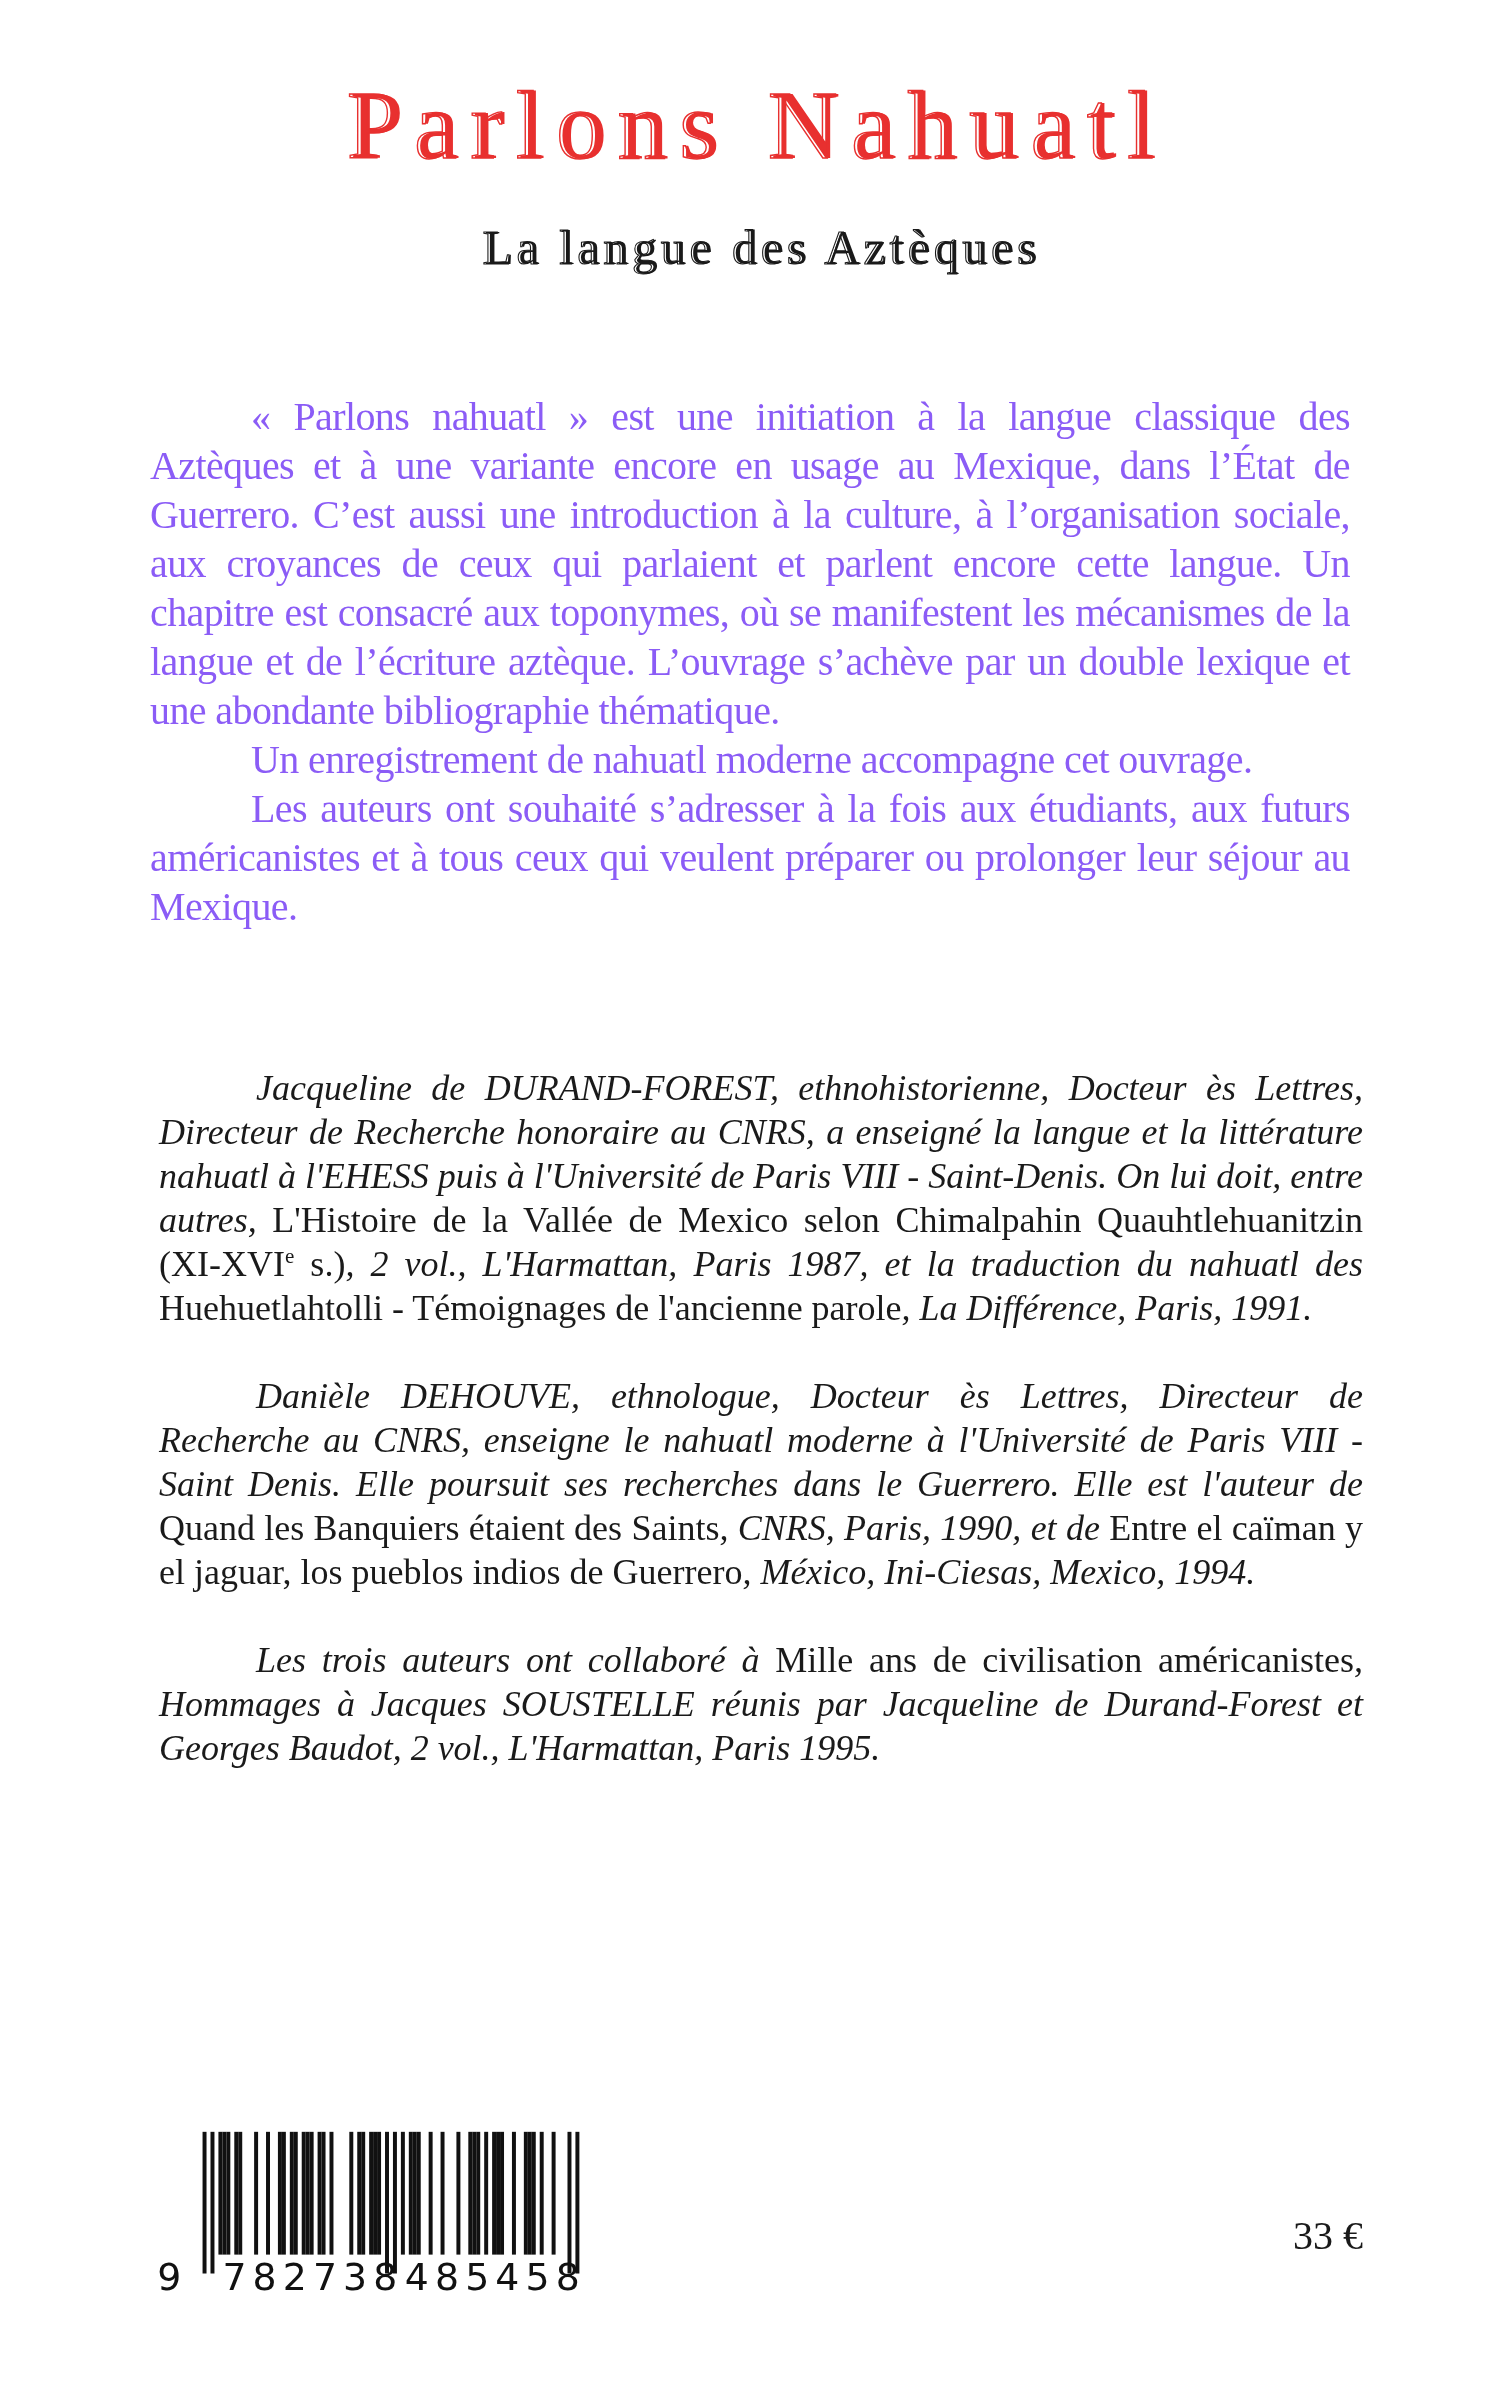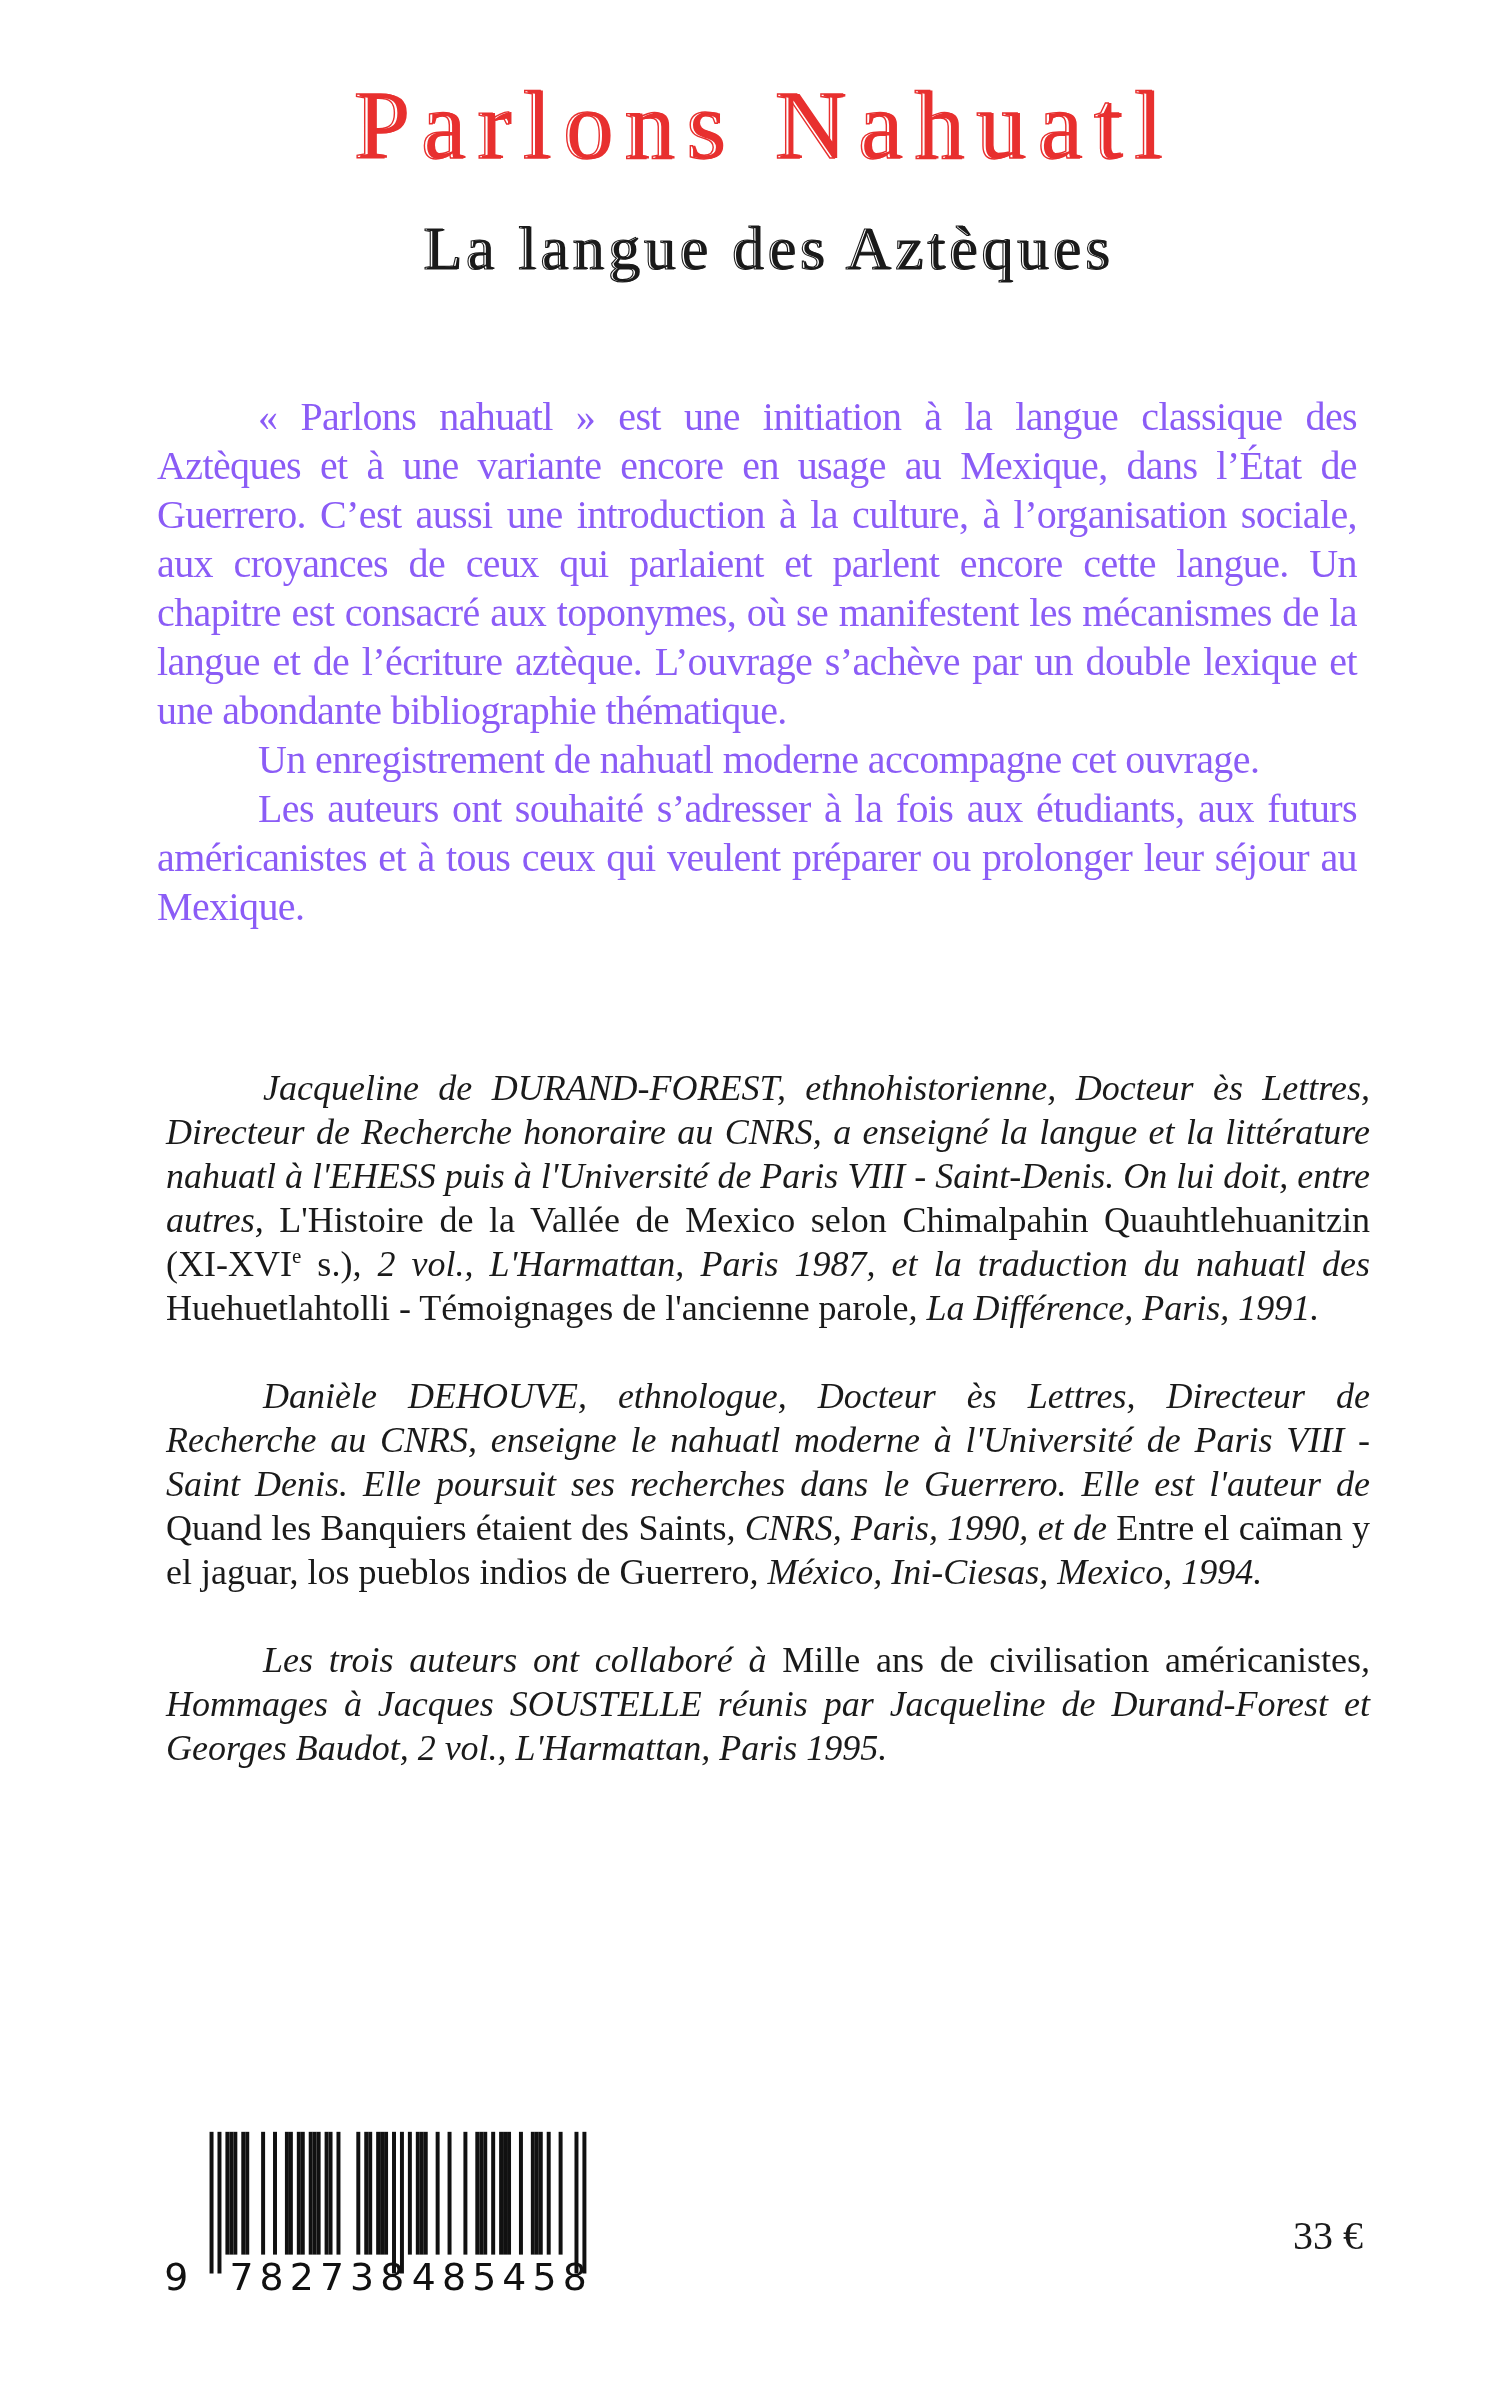--- a/index.html
+++ b/index.html
@@ -1,30 +1,30 @@
 <!DOCTYPE html>
 <html style="font-size:15px"><head>
 <meta charset="utf-8">
 <style>
   html, body { margin: 0; padding: 0; background: #ffffff; }
   body { width: 1508px; height: 2402px; position: relative; overflow: hidden; }
-  .page { position: absolute; inset: 0; background: #ffffff; margin-left: 7px; }
+  .page { position: absolute; inset: 0; background: #ffffff; }
 
   .title {
     position: absolute; left: 232px; top: 64px; width: 1050px;
     font-family: "Liberation Serif", "DejaVu Serif", serif;
     font-size: 97px; line-height: 123px; color: #e8302f;
     letter-spacing: 13.2px; white-space: nowrap; text-align: center;
     -webkit-text-stroke: 1.4px #e8302f; color: transparent;
     text-shadow: 2.8px 0 0 #e8302f;
   }
   .subtitle {
     position: absolute; left: 312px; top: 210px; width: 899px;
     font-family: "Liberation Serif", "DejaVu Serif", serif;
-    font-size: 62px; line-height: 76px; color: transparent;
+    font-size: 48px; line-height: 76px; color: transparent;
     letter-spacing: 4.7px; white-space: nowrap; text-align: center;
     -webkit-text-stroke: 1.1px #1a1a1a;
     text-shadow: 1.9px 0 0 #1a1a1a;
   }
 
   .blurb {
     position: absolute; left: 150px; top: 392px; width: 1200px;
     font-family: "Liberation Serif", "DejaVu Serif", serif;
     font-size: 40px; line-height: 49px; color: #8b5cf6;
     text-align: justify; letter-spacing: -0.6px;

